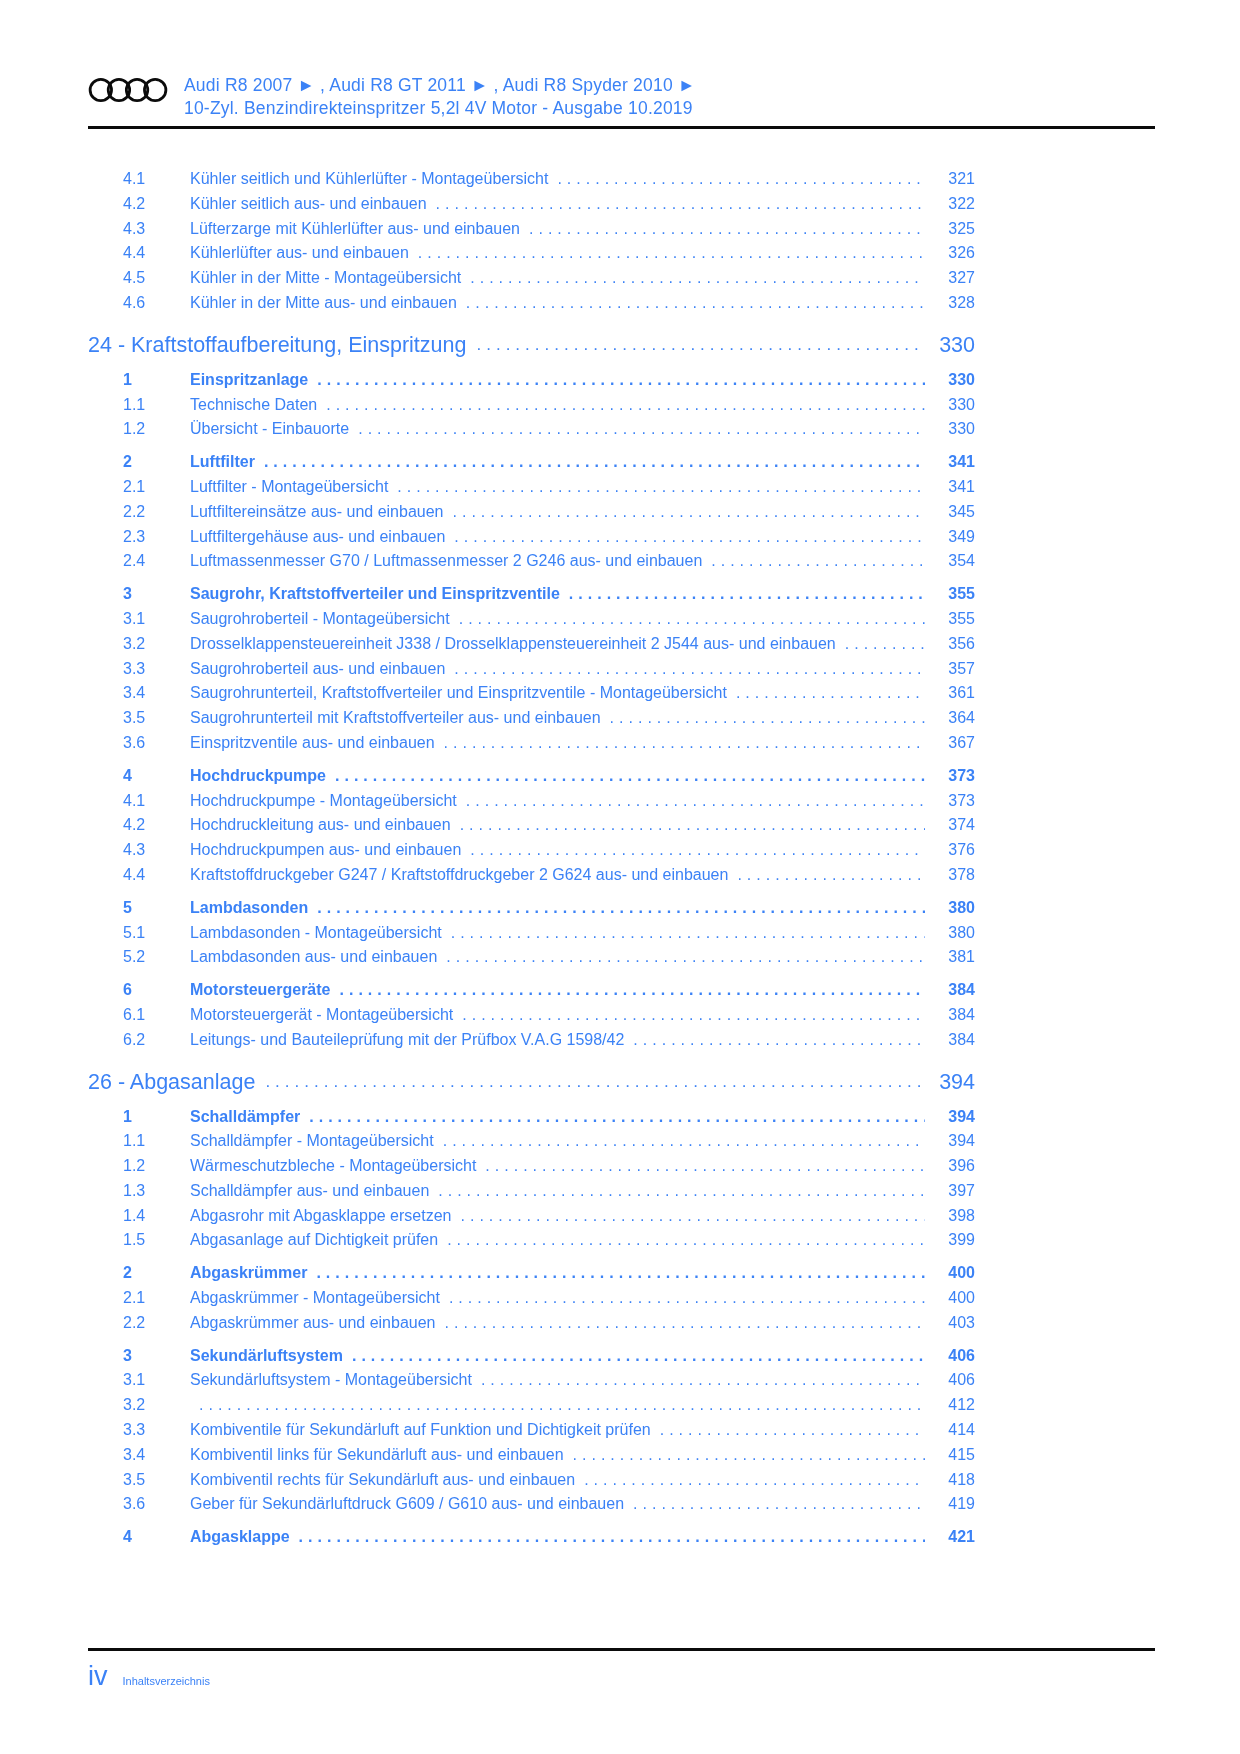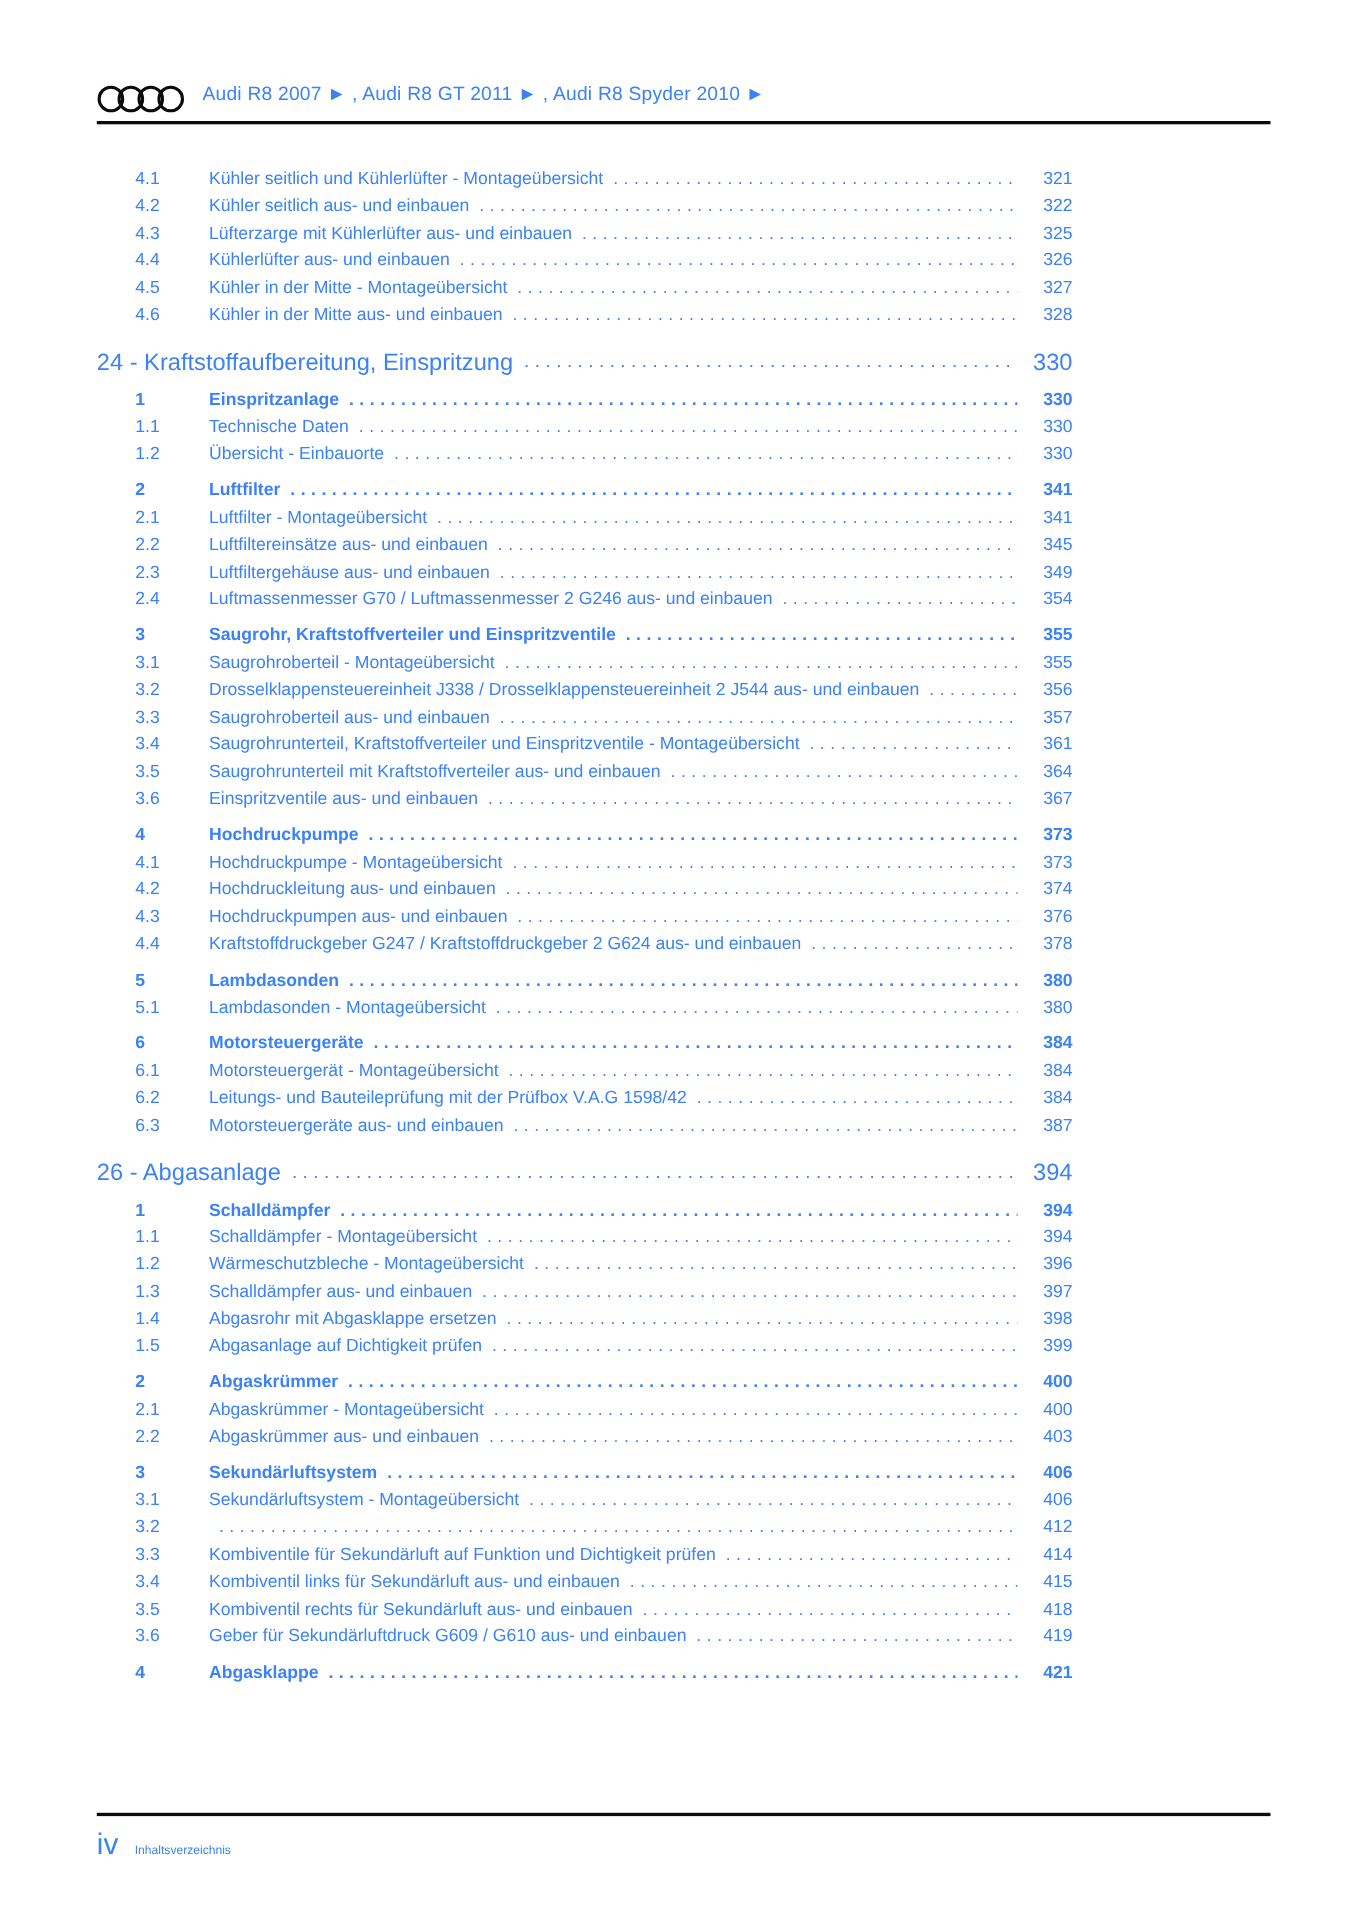--- a/index.html
+++ b/index.html
@@ -65,20 +65,21 @@
       <svg class="logo" width="80" height="28" viewBox="0 0 96 34" aria-hidden="true">
         <g fill="none" stroke="#0b0b0b" stroke-width="3.4">
           <circle cx="15" cy="17" r="13"></circle>
           <circle cx="37" cy="17" r="13"></circle>
           <circle cx="59" cy="17" r="13"></circle>
           <circle cx="81" cy="17" r="13"></circle>
         </g>
       </svg>
       <div class="header-text">
         <div>Audi R8 2007 ► , Audi R8 GT 2011 ► , Audi R8 Spyder 2010 ►</div>
+        <div>10-Zyl. Benzindirekteinspritzer 5,2l 4V Motor - Ausgabe 10.2019</div>
       </div>
     </div>
     <div class="header-rule"></div>
   </div>
 
   <div class="toc">
       <div class="toc-row">
         <span class="toc-num">4.1</span>
         <span class="toc-title">Kühler seitlich und Kühlerlüfter - Montageübersicht</span>
         <span class="leader" aria-hidden="true"></span>
@@ -244,43 +245,43 @@
         <span class="toc-title">Lambdasonden</span>
         <span class="leader" aria-hidden="true"></span>
         <span class="toc-page">380</span>
       </div>
       <div class="toc-row">
         <span class="toc-num">5.1</span>
         <span class="toc-title">Lambdasonden - Montageübersicht</span>
         <span class="leader" aria-hidden="true"></span>
         <span class="toc-page">380</span>
       </div>
+      <div class="toc-row">
+        <span class="toc-num">5.2</span>
+        <span class="toc-title">Lambdasonden aus- und einbauen</span>
+        <span class="leader" aria-hidden="true"></span>
+        <span class="toc-page">381</span>
+      </div>
       <div class="toc-row bold">
         <span class="toc-num">6</span>
         <span class="toc-title">Motorsteuergeräte</span>
         <span class="leader" aria-hidden="true"></span>
         <span class="toc-page">384</span>
       </div>
       <div class="toc-row">
         <span class="toc-num">6.1</span>
         <span class="toc-title">Motorsteuergerät - Montageübersicht</span>
         <span class="leader" aria-hidden="true"></span>
         <span class="toc-page">384</span>
       </div>
       <div class="toc-row">
         <span class="toc-num">6.2</span>
         <span class="toc-title">Leitungs- und Bauteileprüfung mit der Prüfbox V.A.G 1598/42</span>
         <span class="leader" aria-hidden="true"></span>
         <span class="toc-page">384</span>
-      </div>
-      <div class="toc-row">
-        <span class="toc-num">6.3</span>
-        <span class="toc-title">Motorsteuergeräte aus- und einbauen</span>
-        <span class="leader" aria-hidden="true"></span>
-        <span class="toc-page">387</span>
       </div>
       <div class="chapter-row">
         <span class="ch-label">26 - Abgasanlage</span>
         <span class="leader" aria-hidden="true"></span>
         <span class="toc-page">394</span>
       </div>
       <div class="toc-row bold">
         <span class="toc-num">1</span>
         <span class="toc-title">Schalldämpfer</span>
         <span class="leader" aria-hidden="true"></span>

